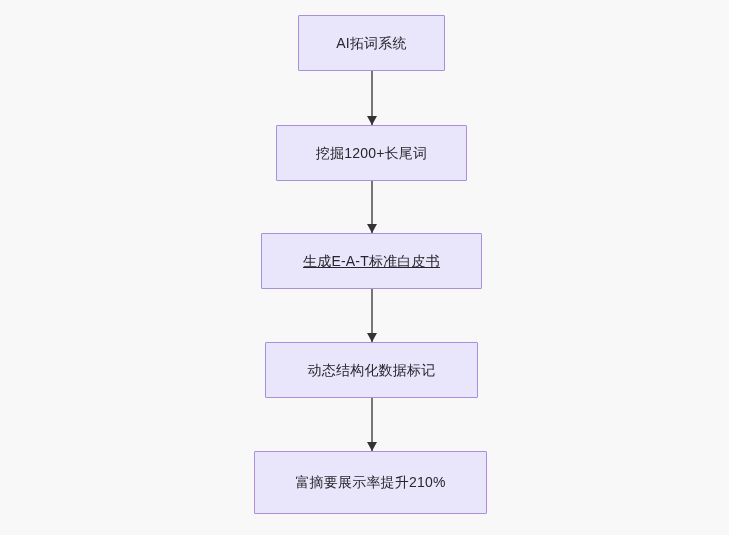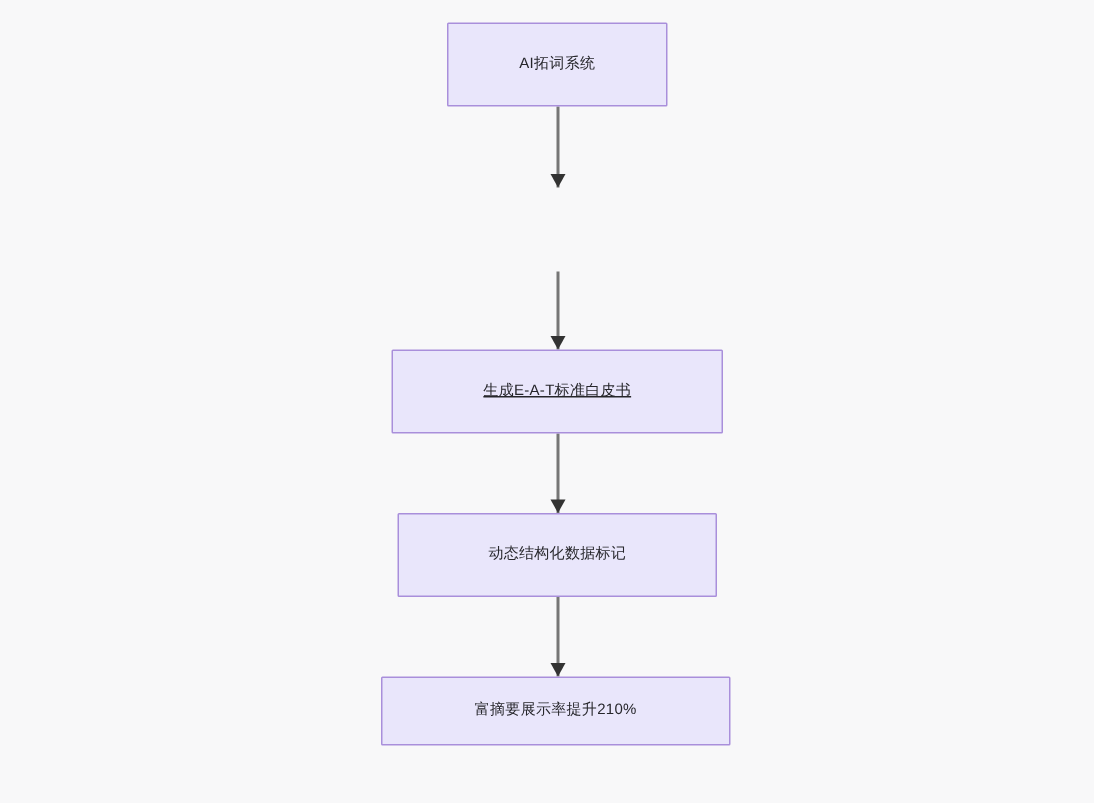--- a/index.html
+++ b/index.html
@@ -21,21 +21,21 @@
   .node {
     position: absolute;
     box-sizing: border-box;
     background: #e9e6fb;
     border: 1px solid #a98fdb;
     border-radius: 1px;
     display: flex;
     align-items: center;
     justify-content: center;
     color: #26262b;
-    font-size: 10px;
+    font-size: 14px;
     line-height: 1.2;
     letter-spacing: 0.2px;
     white-space: nowrap;
   }
   .node-label {
     display: block;
   }
   .edge {
     position: absolute;
     pointer-events: none;
@@ -75,23 +75,26 @@
     <div class="edge-head" style="top: 44px;"></div>
   </div>
   <div class="edge" id="edge-e4" style="left: 371px; top: 398px; width: 2px; height: 53px;">
     <div class="edge-line" style="height: 53px;"></div>
     <div class="edge-head" style="top: 44px;"></div>
   </div>
 
   <div class="node" id="node-n1" style="left: 298px; top: 15px; width: 147px; height: 56px;">
     <span class="node-label">AI拓词系统</span>
   </div>
+  <div class="node" id="node-n2" style="left: 276px; top: 125px; width: 191px; height: 56px;">
+    <span class="node-label">挖掘1200+长尾词</span>
+  </div>
   <div class="node" id="node-n3" style="left: 261px; top: 233px; width: 221px; height: 56px; text-decoration: underline;">
     <span class="node-label">生成E-A-T标准白皮书</span>
   </div>
   <div class="node" id="node-n4" style="left: 265px; top: 342px; width: 213px; height: 56px;">
     <span class="node-label">动态结构化数据标记</span>
   </div>
-  <div class="node" id="node-n5" style="left: 254px; top: 451px; width: 233px; height: 46px;">
+  <div class="node" id="node-n5" style="left: 254px; top: 451px; width: 233px; height: 63px;">
     <span class="node-label">富摘要展示率提升210%</span>
   </div>
 
 </div>
 
 </body></html>

